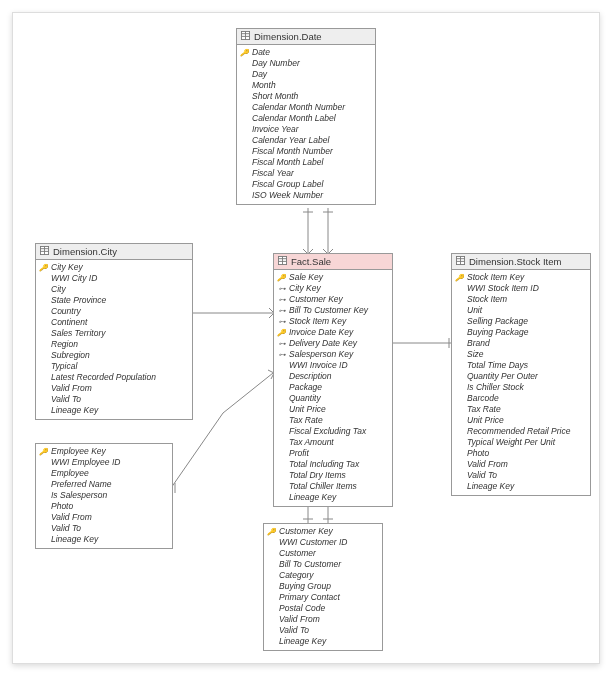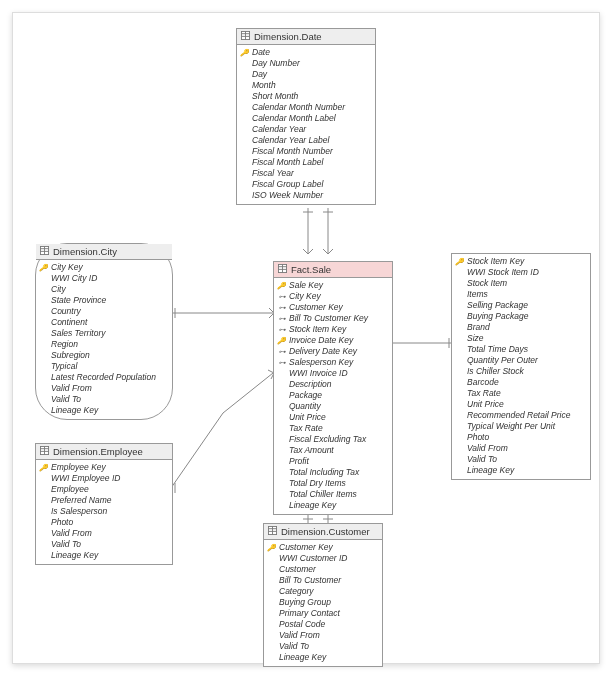--- a/index.html
+++ b/index.html
@@ -144,21 +144,21 @@
         <div class="field">
           <span class="icon"></span>
           <span>Calendar Month Number</span>
         </div>
         <div class="field">
           <span class="icon"></span>
           <span>Calendar Month Label</span>
         </div>
         <div class="field">
           <span class="icon"></span>
-          <span>Calendar Year</span>
+          <span>Invoice Year</span>
         </div>
         <div class="field">
           <span class="icon"></span>
           <span>Calendar Year Label</span>
         </div>
         <div class="field">
           <span class="icon"></span>
           <span>Fiscal Month Number</span>
         </div>
         <div class="field">
@@ -173,21 +173,21 @@
           <span class="icon"></span>
           <span>Fiscal Group Label</span>
         </div>
         <div class="field">
           <span class="icon"></span>
           <span>ISO Week Number</span>
         </div>
       </div>
   </div>
 
-  <div class="table" style="left:22px; top:230px; width:138px;border-radius:32px;">
+  <div class="table" style="left:22px; top:230px; width:158px;">
     <div class="table-header dim">
       <span class="tbl-icon">
           <svg viewBox="0 0 10 10">
             <rect x="0.5" y="0.5" width="9" height="9" fill="#fff" stroke="#777"></rect>
             <line x1="0.5" y1="3" x2="9.5" y2="3" stroke="#777"></line>
             <line x1="0.5" y1="6" x2="9.5" y2="6" stroke="#777"></line>
             <line x1="5" y1="0.5" x2="5" y2="9.5" stroke="#777"></line>
           </svg>
         </span>
       <span>Dimension.City</span>
@@ -246,31 +246,20 @@
           <span>Valid To</span>
         </div>
         <div class="field">
           <span class="icon"></span>
           <span>Lineage Key</span>
         </div>
       </div>
   </div>
 
   <div class="table" style="left:22px; top:430px; width:138px;">
-    <div class="table-header dim">
-      <span class="tbl-icon">
-          <svg viewBox="0 0 10 10">
-            <rect x="0.5" y="0.5" width="9" height="9" fill="#fff" stroke="#777"></rect>
-            <line x1="0.5" y1="3" x2="9.5" y2="3" stroke="#777"></line>
-            <line x1="0.5" y1="6" x2="9.5" y2="6" stroke="#777"></line>
-            <line x1="5" y1="0.5" x2="5" y2="9.5" stroke="#777"></line>
-          </svg>
-        </span>
-      <span>Dimension.Employee</span>
-    </div>
     <div class="fields">
         <div class="field">
           <span class="icon pk">🔑</span>
           <span>Employee Key</span>
         </div>
         <div class="field">
           <span class="icon"></span>
           <span>WWI Employee ID</span>
         </div>
         <div class="field">
@@ -297,21 +286,21 @@
           <span class="icon"></span>
           <span>Valid To</span>
         </div>
         <div class="field">
           <span class="icon"></span>
           <span>Lineage Key</span>
         </div>
       </div>
   </div>
 
-  <div class="table" style="left:260px; top:248px; width:110px;">
+  <div class="table" style="left:260px; top:240px; width:110px;">
     <div class="table-header fact">
       <span class="tbl-icon">
           <svg viewBox="0 0 10 10">
             <rect x="0.5" y="0.5" width="9" height="9" fill="#fff" stroke="#777"></rect>
             <line x1="0.5" y1="3" x2="9.5" y2="3" stroke="#777"></line>
             <line x1="0.5" y1="6" x2="9.5" y2="6" stroke="#777"></line>
             <line x1="5" y1="0.5" x2="5" y2="9.5" stroke="#777"></line>
           </svg>
         </span>
       <span>Fact.Sale</span>
@@ -398,157 +387,157 @@
           <span>Total Chiller Items</span>
         </div>
         <div class="field">
           <span class="icon"></span>
           <span>Lineage Key</span>
         </div>
       </div>
   </div>
 
   <div class="table" style="left:438px; top:240px; width:140px;">
-    <div class="fields">
-        <div class="field">
-          <span class="icon pk">🔑</span>
-          <span>Stock Item Key</span>
-        </div>
-        <div class="field">
-          <span class="icon"></span>
-          <span>WWI Stock Item ID</span>
-        </div>
-        <div class="field">
-          <span class="icon"></span>
-          <span>Stock Item</span>
-        </div>
-        <div class="field">
-          <span class="icon"></span>
-          <span>Items</span>
-        </div>
-        <div class="field">
-          <span class="icon"></span>
-          <span>Selling Package</span>
-        </div>
-        <div class="field">
-          <span class="icon"></span>
-          <span>Buying Package</span>
-        </div>
-        <div class="field">
-          <span class="icon"></span>
-          <span>Brand</span>
-        </div>
-        <div class="field">
-          <span class="icon"></span>
-          <span>Size</span>
-        </div>
-        <div class="field">
-          <span class="icon"></span>
-          <span>Total Time Days</span>
-        </div>
-        <div class="field">
-          <span class="icon"></span>
-          <span>Quantity Per Outer</span>
-        </div>
-        <div class="field">
-          <span class="icon"></span>
-          <span>Is Chiller Stock</span>
-        </div>
-        <div class="field">
-          <span class="icon"></span>
-          <span>Barcode</span>
-        </div>
-        <div class="field">
-          <span class="icon"></span>
-          <span>Tax Rate</span>
-        </div>
-        <div class="field">
-          <span class="icon"></span>
-          <span>Unit Price</span>
-        </div>
-        <div class="field">
-          <span class="icon"></span>
-          <span>Recommended Retail Price</span>
-        </div>
-        <div class="field">
-          <span class="icon"></span>
-          <span>Typical Weight Per Unit</span>
-        </div>
-        <div class="field">
-          <span class="icon"></span>
-          <span>Photo</span>
-        </div>
-        <div class="field">
-          <span class="icon"></span>
-          <span>Valid From</span>
-        </div>
-        <div class="field">
-          <span class="icon"></span>
-          <span>Valid To</span>
-        </div>
-        <div class="field">
-          <span class="icon"></span>
-          <span>Lineage Key</span>
-        </div>
-      </div>
-  </div>
-
-  <div class="table" style="left:250px; top:510px; width:120px;">
     <div class="table-header dim">
       <span class="tbl-icon">
           <svg viewBox="0 0 10 10">
             <rect x="0.5" y="0.5" width="9" height="9" fill="#fff" stroke="#777"></rect>
             <line x1="0.5" y1="3" x2="9.5" y2="3" stroke="#777"></line>
             <line x1="0.5" y1="6" x2="9.5" y2="6" stroke="#777"></line>
             <line x1="5" y1="0.5" x2="5" y2="9.5" stroke="#777"></line>
           </svg>
         </span>
-      <span>Dimension.Customer</span>
+      <span>Dimension.Stock Item</span>
     </div>
     <div class="fields">
         <div class="field">
           <span class="icon pk">🔑</span>
-          <span>Customer Key</span>
-        </div>
-        <div class="field">
-          <span class="icon"></span>
-          <span>WWI Customer ID</span>
-        </div>
-        <div class="field">
-          <span class="icon"></span>
-          <span>Customer</span>
-        </div>
-        <div class="field">
-          <span class="icon"></span>
-          <span>Bill To Customer</span>
-        </div>
-        <div class="field">
-          <span class="icon"></span>
-          <span>Category</span>
-        </div>
-        <div class="field">
-          <span class="icon"></span>
-          <span>Buying Group</span>
-        </div>
-        <div class="field">
-          <span class="icon"></span>
-          <span>Primary Contact</span>
-        </div>
-        <div class="field">
-          <span class="icon"></span>
-          <span>Postal Code</span>
+          <span>Stock Item Key</span>
+        </div>
+        <div class="field">
+          <span class="icon"></span>
+          <span>WWI Stock Item ID</span>
+        </div>
+        <div class="field">
+          <span class="icon"></span>
+          <span>Stock Item</span>
+        </div>
+        <div class="field">
+          <span class="icon"></span>
+          <span>Unit</span>
+        </div>
+        <div class="field">
+          <span class="icon"></span>
+          <span>Selling Package</span>
+        </div>
+        <div class="field">
+          <span class="icon"></span>
+          <span>Buying Package</span>
+        </div>
+        <div class="field">
+          <span class="icon"></span>
+          <span>Brand</span>
+        </div>
+        <div class="field">
+          <span class="icon"></span>
+          <span>Size</span>
+        </div>
+        <div class="field">
+          <span class="icon"></span>
+          <span>Total Time Days</span>
+        </div>
+        <div class="field">
+          <span class="icon"></span>
+          <span>Quantity Per Outer</span>
+        </div>
+        <div class="field">
+          <span class="icon"></span>
+          <span>Is Chiller Stock</span>
+        </div>
+        <div class="field">
+          <span class="icon"></span>
+          <span>Barcode</span>
+        </div>
+        <div class="field">
+          <span class="icon"></span>
+          <span>Tax Rate</span>
+        </div>
+        <div class="field">
+          <span class="icon"></span>
+          <span>Unit Price</span>
+        </div>
+        <div class="field">
+          <span class="icon"></span>
+          <span>Recommended Retail Price</span>
+        </div>
+        <div class="field">
+          <span class="icon"></span>
+          <span>Typical Weight Per Unit</span>
+        </div>
+        <div class="field">
+          <span class="icon"></span>
+          <span>Photo</span>
         </div>
         <div class="field">
           <span class="icon"></span>
           <span>Valid From</span>
         </div>
         <div class="field">
           <span class="icon"></span>
           <span>Valid To</span>
         </div>
         <div class="field">
           <span class="icon"></span>
           <span>Lineage Key</span>
         </div>
       </div>
   </div>
 
+  <div class="table" style="left:250px; top:510px; width:120px;">
+    <div class="fields">
+        <div class="field">
+          <span class="icon pk">🔑</span>
+          <span>Customer Key</span>
+        </div>
+        <div class="field">
+          <span class="icon"></span>
+          <span>WWI Customer ID</span>
+        </div>
+        <div class="field">
+          <span class="icon"></span>
+          <span>Customer</span>
+        </div>
+        <div class="field">
+          <span class="icon"></span>
+          <span>Bill To Customer</span>
+        </div>
+        <div class="field">
+          <span class="icon"></span>
+          <span>Category</span>
+        </div>
+        <div class="field">
+          <span class="icon"></span>
+          <span>Buying Group</span>
+        </div>
+        <div class="field">
+          <span class="icon"></span>
+          <span>Primary Contact</span>
+        </div>
+        <div class="field">
+          <span class="icon"></span>
+          <span>Postal Code</span>
+        </div>
+        <div class="field">
+          <span class="icon"></span>
+          <span>Valid From</span>
+        </div>
+        <div class="field">
+          <span class="icon"></span>
+          <span>Valid To</span>
+        </div>
+        <div class="field">
+          <span class="icon"></span>
+          <span>Lineage Key</span>
+        </div>
+      </div>
+  </div>
+
 </div>
 
 </body></html>

